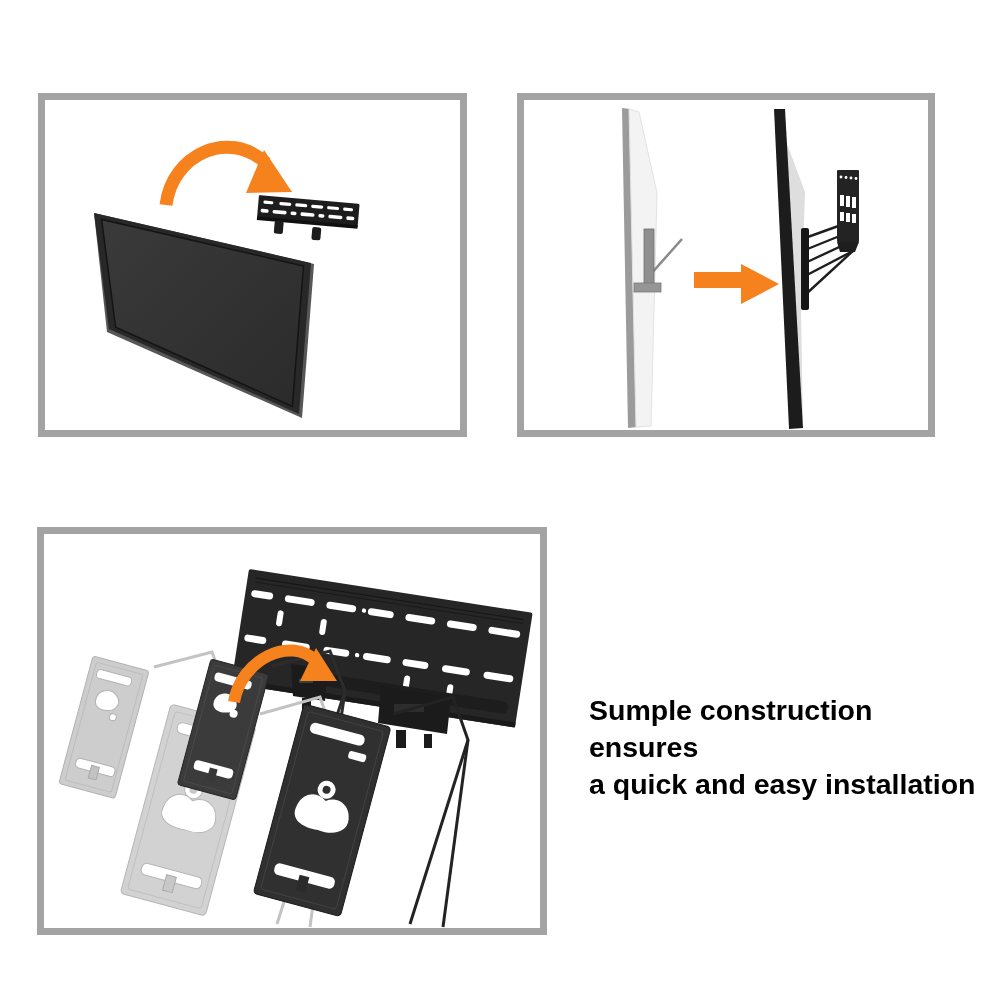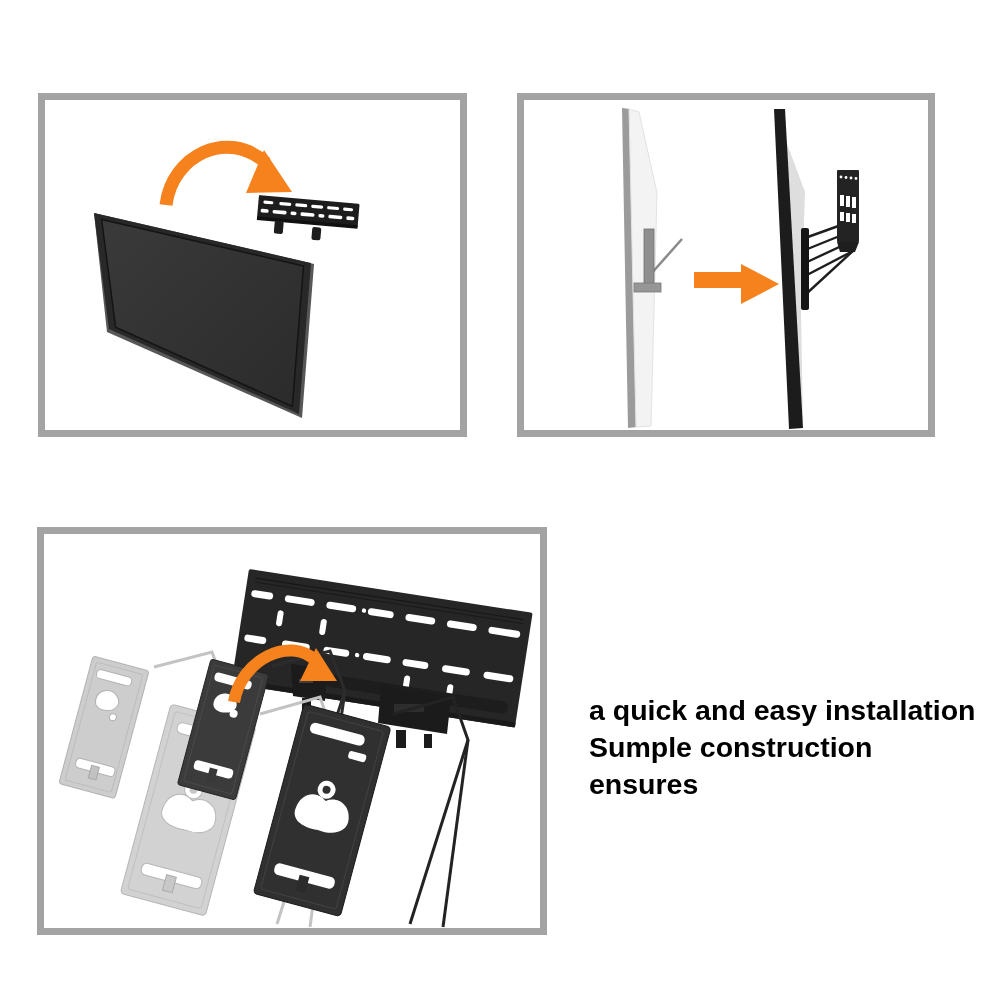--- a/index.html
+++ b/index.html
@@ -234,15 +234,15 @@
     </g>
 
     <g>
       <path d="M190,168 C197,126 246,101 272,127" fill="none" class="orange-stroke" stroke-width="12"></path>
       <polygon points="293,147 256,147 272,114" class="orange-fill"></polygon>
     </g>
   </svg>
 </section>
 
 <div class="caption">
+  <div>Sumple construction ensures</div>
   <div>a quick and easy installation</div>
-  <div>Sumple construction ensures</div>
 </div>
 
 </body></html>

